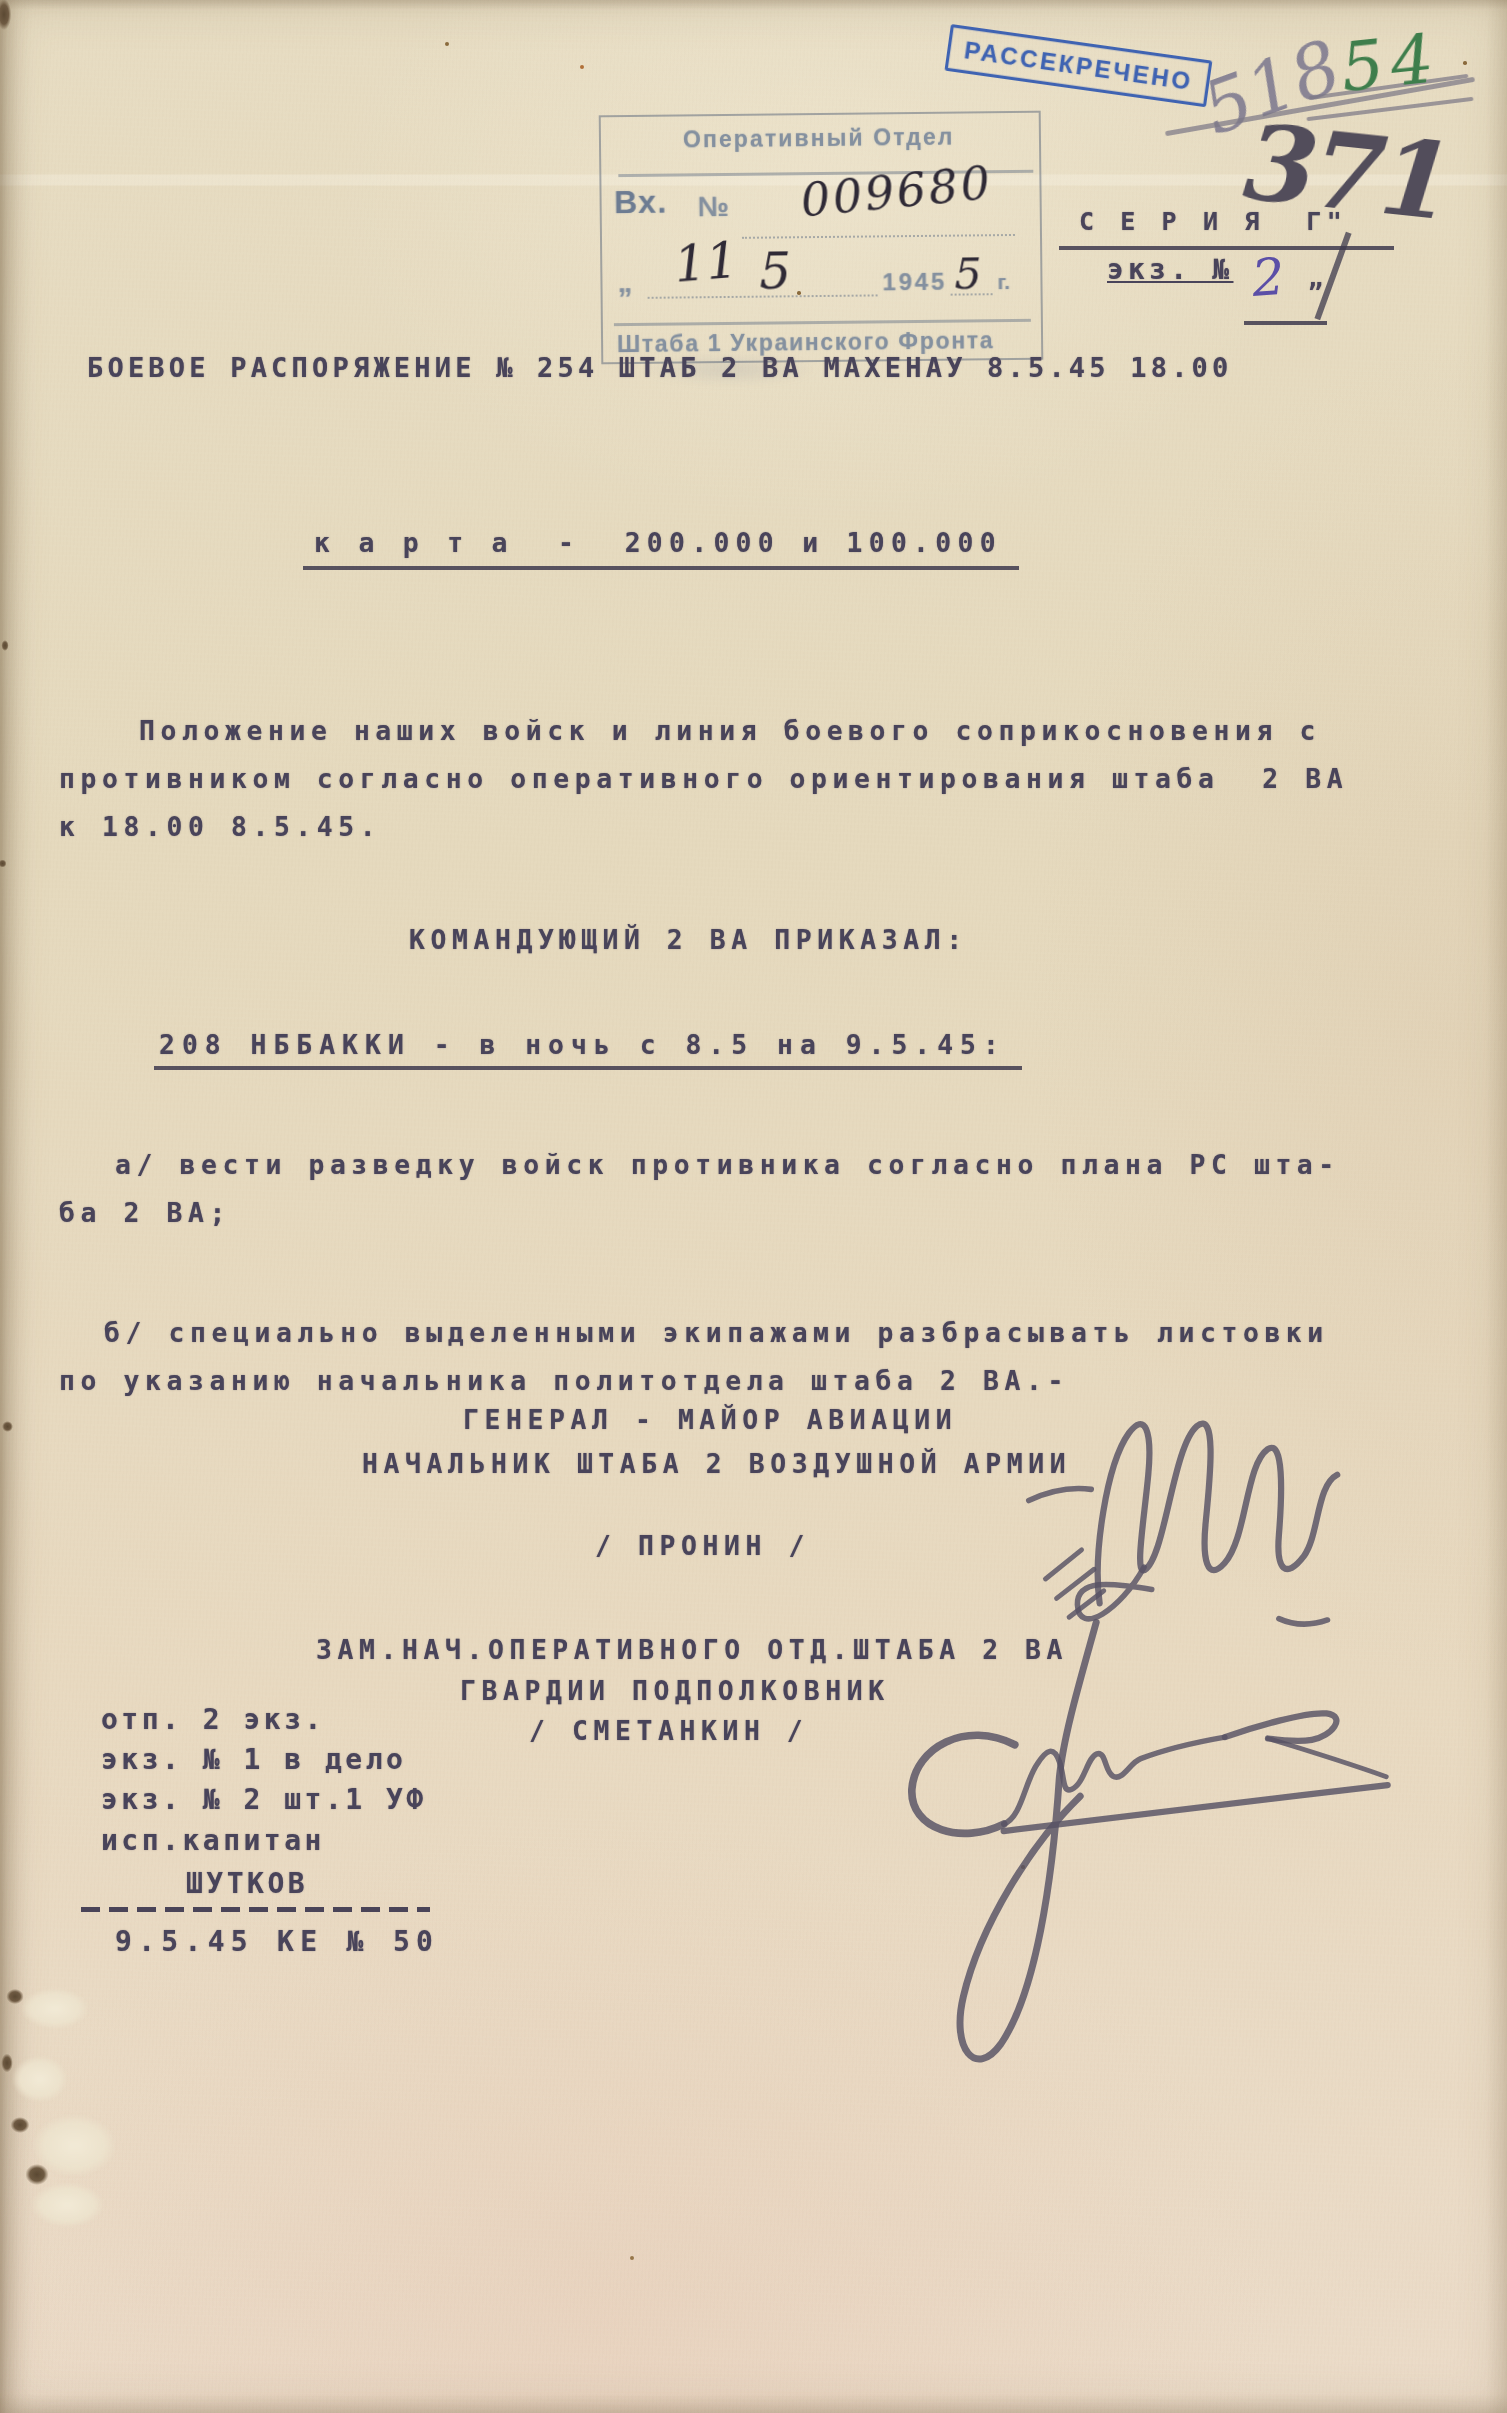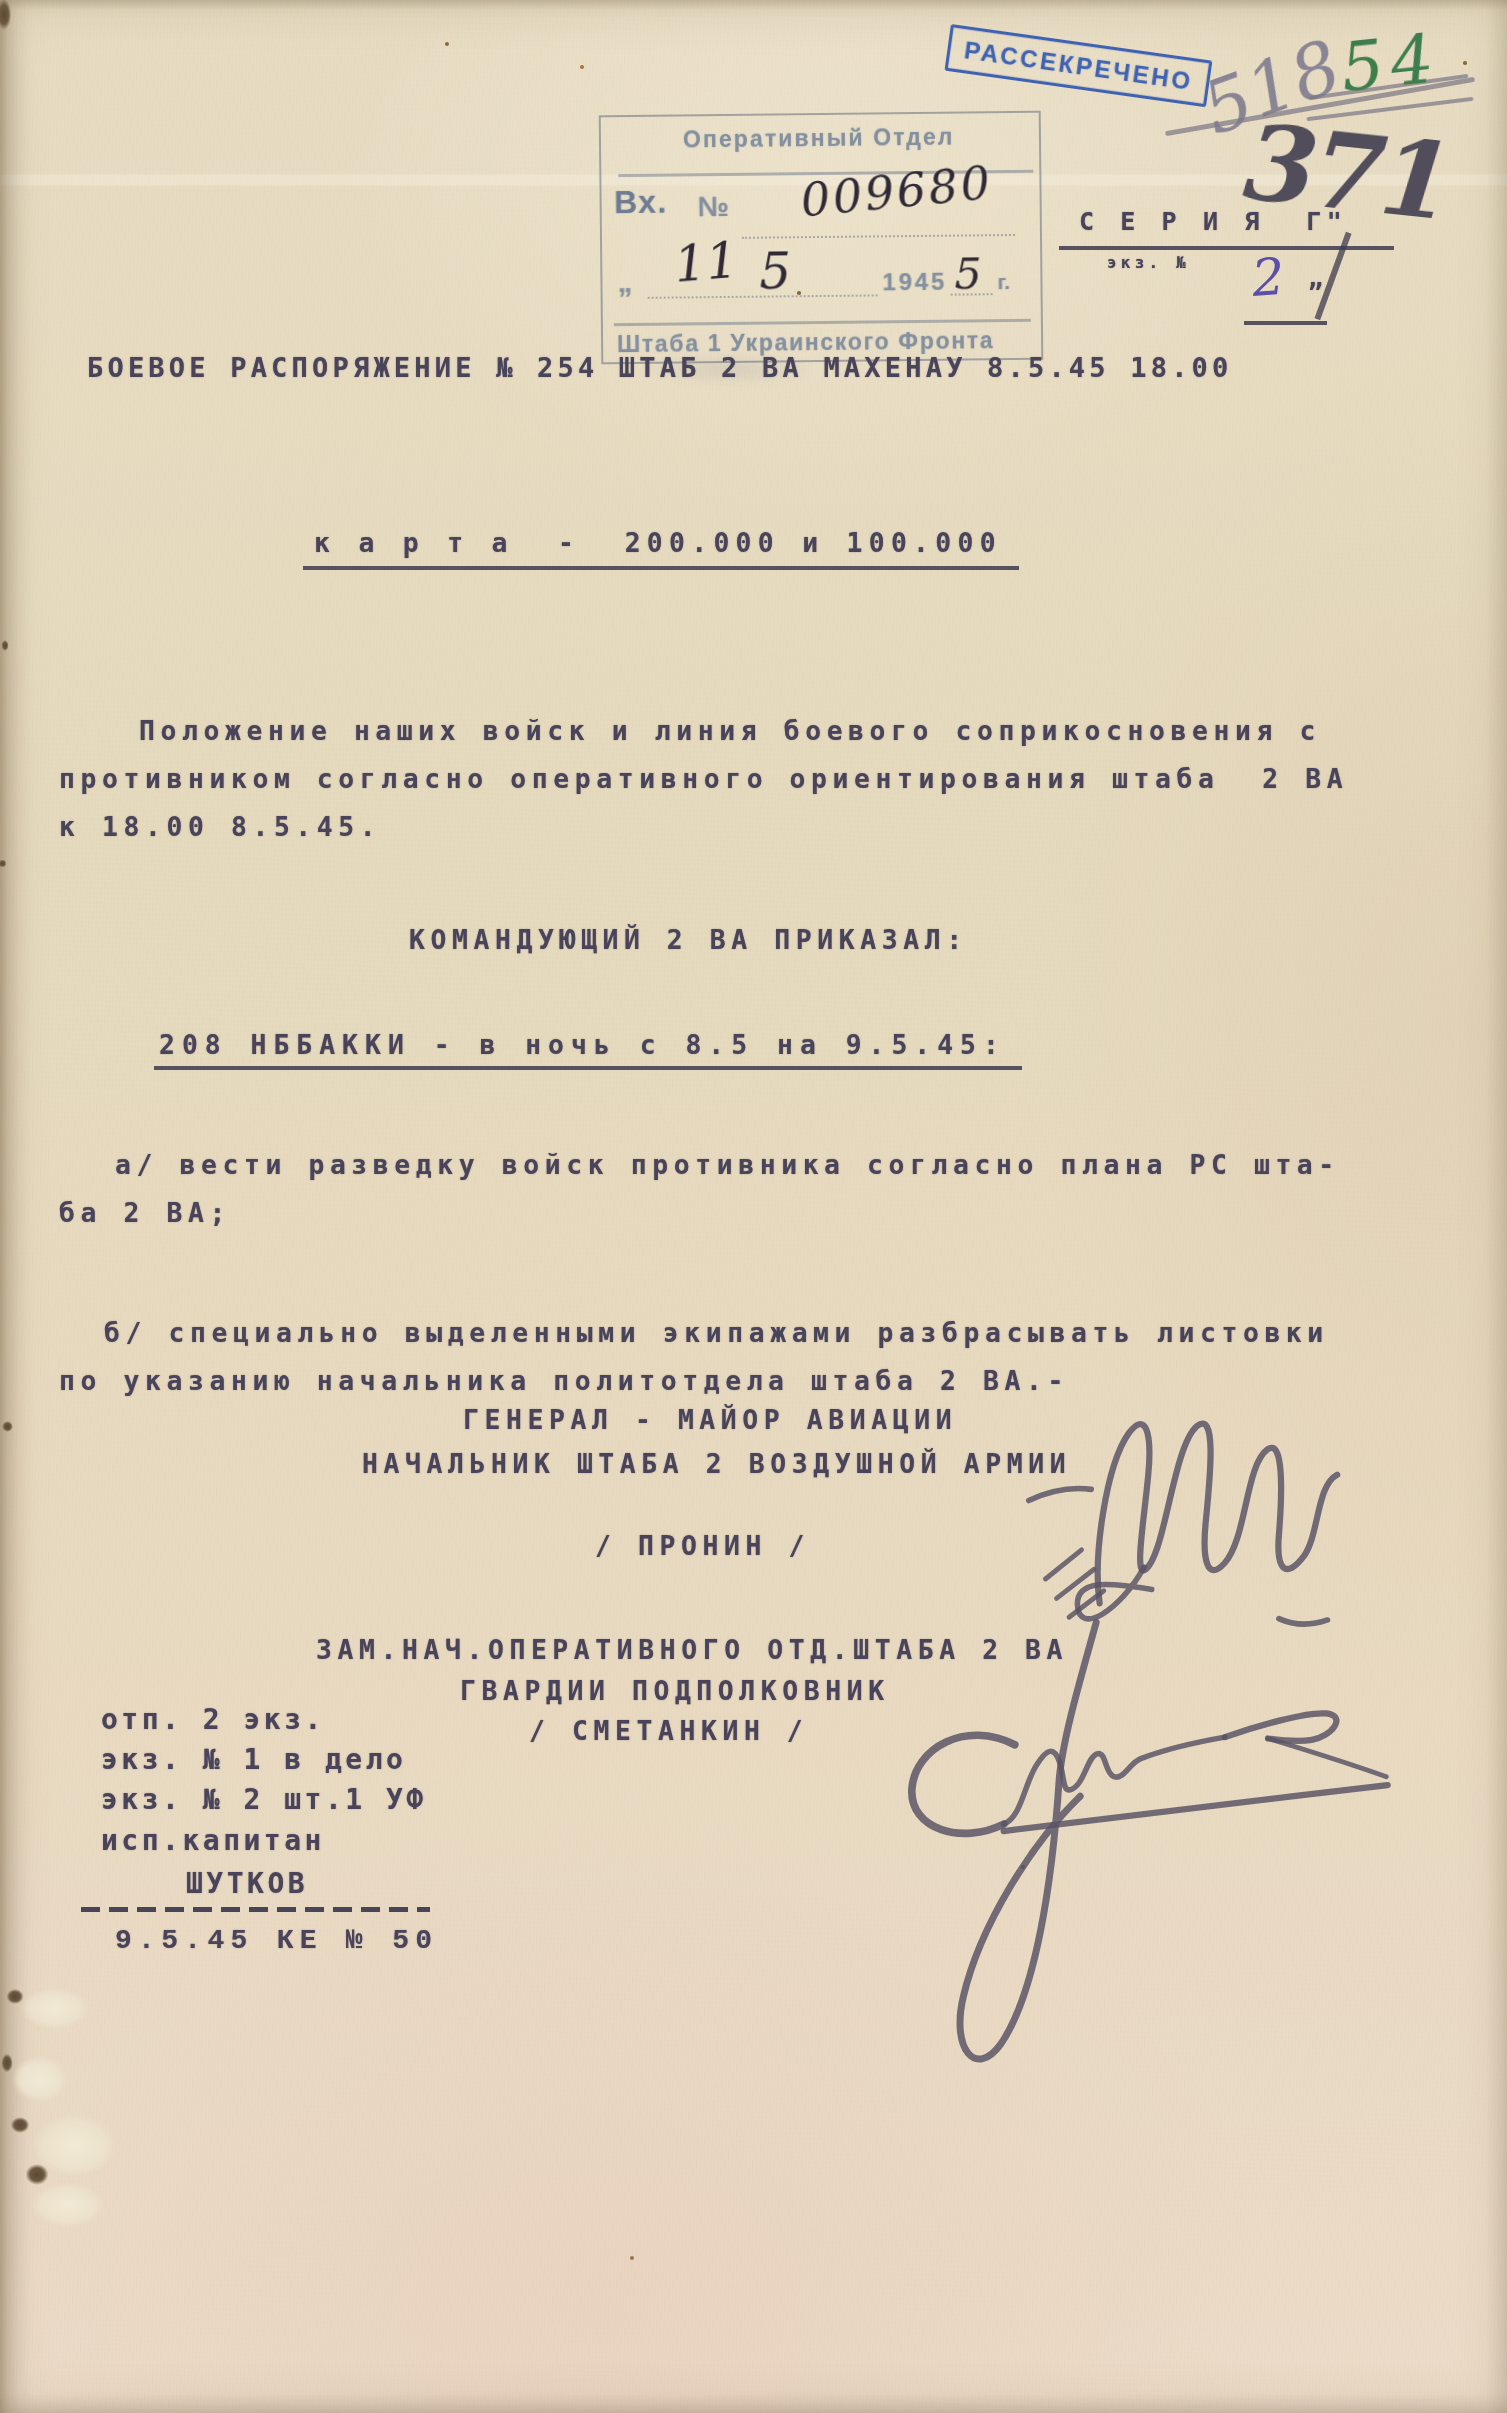--- a/index.html
+++ b/index.html
@@ -24,21 +24,21 @@
   .typed{
     position:absolute; font-family:"DejaVu Sans Mono",monospace; font-weight:bold;
     color:#49445a; white-space:pre; text-shadow:0 0 1.4px rgba(73,68,90,.55);
     filter:blur(0.3px);
   }
   .t40{font-size:27px;letter-spacing:4.2px;}
   .t38{font-size:26.4px;letter-spacing:5.6px;}
   .t38w{font-size:26.4px;letter-spacing:7px;}
   .t38k{font-size:26.4px;letter-spacing:6.3px;}
   .t36{font-size:25px;letter-spacing:5.6px;}
-  .t34{font-size:16px;letter-spacing:4.2px;}
+  .t34{font-size:28px;letter-spacing:4.2px;text-decoration:underline;}
   .tf40{font-size:28px;letter-spacing:3.5px;margin-left:11px;}
   .tf42{font-size:28px;letter-spacing:6.3px;}
   .bar{position:absolute;background:rgba(62,57,78,.85);filter:blur(0.5px);}
   .stamp-blue{
     position:absolute;left:951px;top:24px;transform:rotate(8deg);transform-origin:left top;
     border:3.5px solid #3f63b2;border-radius:2.8px;padding:7px 14px 5.6px 14px;
     color:#3f63b2;font-family:"Liberation Sans",sans-serif;font-weight:bold;
     font-size:24px;letter-spacing:2.8px;filter:blur(0.2px);
     text-shadow:0 0 1.4px rgba(63,99,178,.5);
     box-shadow:inset 0 0 0 0.7px rgba(63,99,178,.25);
@@ -171,16 +171,16 @@
     <path d="M592,179 C648,196 706,214 762,234" stroke-width="7"></path>
     <path d="M212,312 C360,296 570,268 764,246" stroke-width="9"></path>
   </svg>
 
   <div class="typed tf40" style="left:90px;top:1703px;">отп. 2 экз.</div>
   <div class="typed tf40" style="left:90px;top:1743px;">экз. № 1 в дело</div>
   <div class="typed tf40" style="left:90px;top:1783px;">экз. № 2 шт.1 УФ</div>
   <div class="typed tf40" style="left:90px;top:1824px;">исп.капитан</div>
   <div class="typed tf40" style="left:175px;top:1867px;">ШУТКОВ</div>
   <div class="dashline"></div>
-  <div class="typed tf42" style="left:115px;top:1925px;font-family:Liberation Mono, monospace;">9.5.45 КЕ № 50</div>
+  <div class="typed tf42" style="left:115px;top:1925px;">9.5.45 КЕ № 50</div>
 
 </div>
 
 
 </body></html>

